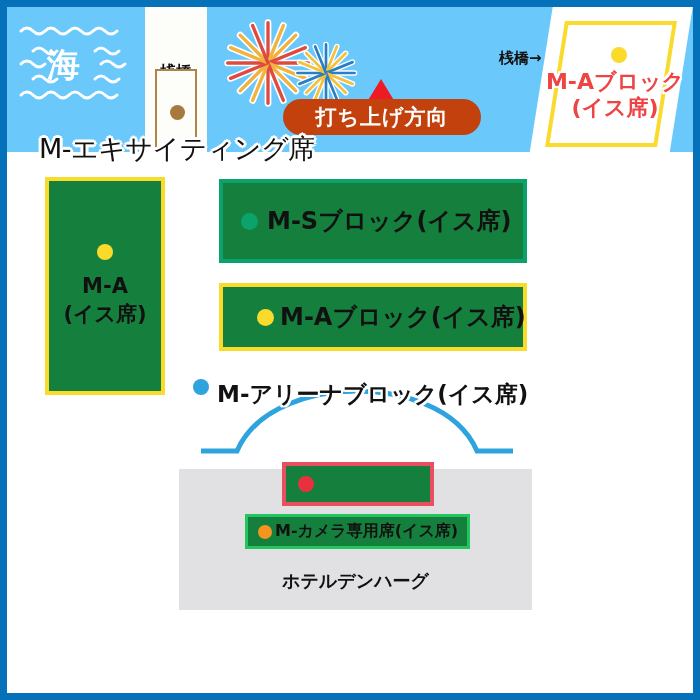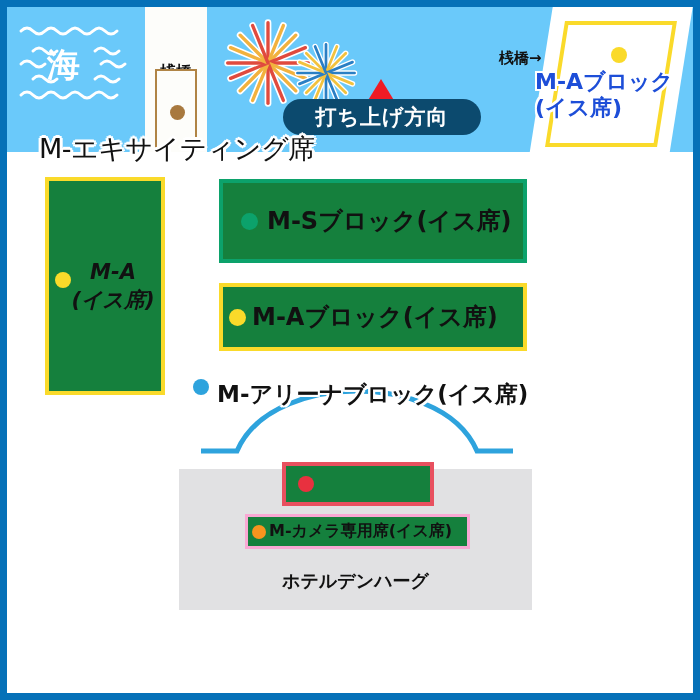--- a/index.html
+++ b/index.html
@@ -76,21 +76,21 @@
 
   
   .fw { position: absolute; }
   .fw svg { display: block; }
 
   
   .launch-banner {
     position: absolute;
     left: 276px; top: 92px;
     width: 198px; height: 36px;
-    background: #0c4a6e;
+    background: #c2410c;
     border-radius: 18px;
     color: #ffffff;
     font-size: 21px;
     font-weight: 700;
     line-height: 36px;
     text-align: center;
     font-family: "DejaVu Sans", sans-serif;
     letter-spacing: 1px;
   }
   .launch-arrow {
@@ -131,24 +131,24 @@
     position: absolute;
     left: 604px; top: 40px;
     width: 16px; height: 16px;
     border-radius: 50%;
     background: #fada2a;
   }
   .ma-slant-text {
     position: absolute;
     left: 528px; top: 62px;
     width: 160px;
-    text-align: left;
+    text-align: center;
     font-size: 22px;
     font-weight: 700;
-    color: #1d4ed8;
+    color: #ef4444;
     line-height: 1.18;
     font-family: "DejaVu Sans", sans-serif;
     text-shadow:
       2px 0 #fff, -2px 0 #fff, 0 2px #fff, 0 -2px #fff,
       2px 2px #fff, -2px -2px #fff, 2px -2px #fff, -2px 2px #fff;
   }
 
   
   .exciting-label {
     position: absolute;
@@ -181,43 +181,42 @@
     font-weight: 700;
     font-family: "DejaVu Sans", sans-serif;
     white-space: nowrap;
   }
 
   
   .ma-left {
     left: 38px; top: 170px;
     width: 120px; height: 218px;
     border: 4px solid #fada2a;
-    flex-direction: row;
+    flex-direction: column;
     justify-content: center;
-    font-style: italic;
   }
   .ma-left .dot { width: 16px; height: 16px; background: #fada2a; margin-bottom: 12px; }
   .ma-left .lbl { font-size: 21px; line-height: 1.35; text-align: center; }
 
   
   .ms-blk {
     left: 212px; top: 172px;
     width: 308px; height: 84px;
     border: 4px solid #0ca26b;
     padding-left: 18px;
   }
   .ms-blk .dot { width: 17px; height: 17px; background: #0ca26b; margin-right: 9px; }
   .ms-blk .lbl { font-size: 24px; }
 
   
   .ma-mid {
     left: 212px; top: 276px;
     width: 308px; height: 68px;
     border: 4px solid #fada2a;
-    padding-left: 6px;
+    padding-left: 34px;
   }
   .ma-mid .dot { width: 17px; height: 17px; background: #fada2a; margin-right: 6px; }
   .ma-mid .lbl { font-size: 24px; }
 
   
   .arena-arc {
     position: absolute;
     left: 190px; top: 382px;
     width: 320px; height: 66px;
   }
@@ -267,22 +266,22 @@
     padding-left: 12px;
     z-index: 14;
   }
   .vip-blk .dot { width: 16px; height: 16px; background: #e8313f; margin-right: 4px; }
   .vip-blk .lbl { font-size: 24px; }
 
   
   .cam-blk {
     left: 238px; top: 507px;
     width: 225px; height: 35px;
-    border: 3px solid #f9a8d4;
-    padding-left: 4px;
+    border: 3px solid #22c55e;
+    padding-left: 10px;
     z-index: 14;
   }
   .cam-blk .dot { width: 14px; height: 14px; background: #f7941e; margin-right: 3px; }
   .cam-blk .lbl { font-size: 16px; }
 </style>
 </head>
 <body>
 
 <div id="map">
 

